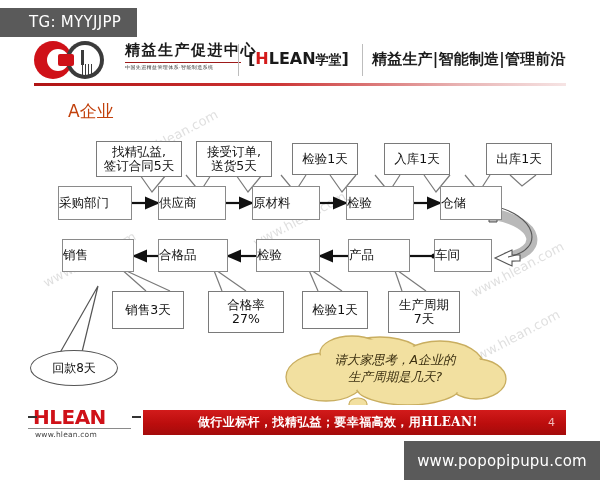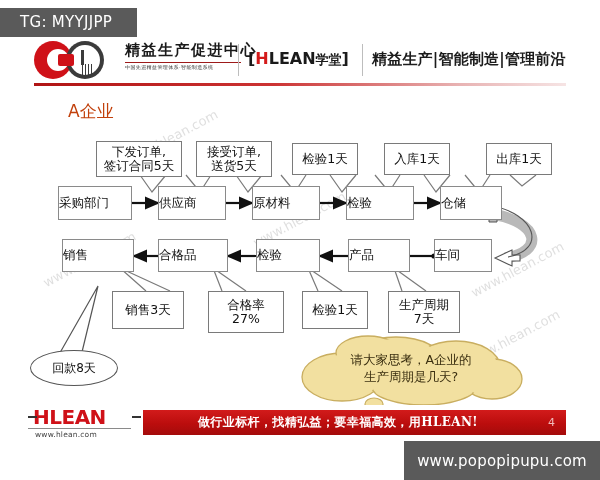--- a/index.html
+++ b/index.html
@@ -10,21 +10,21 @@
     overflow:hidden;
     position:relative;
   }
   #slide{position:absolute;left:0;top:0;width:600px;height:480px;background:#fff;}
 
   
   .tg-banner{
     position:absolute;left:0;top:8px;width:137px;height:29px;
     background:#5a5a5a;color:#fff;
     font-size:15px;line-height:29px;
-    padding-left:20px;box-sizing:border-box;
+    padding-left:29px;box-sizing:border-box;
     letter-spacing:.3px;
   }
 
   
   .header{position:absolute;left:0;top:38px;width:600px;height:50px;}
   .logo-mark{position:absolute;left:34px;top:2px;width:86px;height:40px;}
   .logo-c{
     position:absolute;left:0;top:1px;width:38px;height:38px;border-radius:50%;
     background:#cf1118;
   }
@@ -106,21 +106,21 @@
     text-align:center;font-size:12.5px;color:#111;
     line-height:1.15;box-sizing:border-box;
   }
   .ellipse-callout{
     position:absolute;border:1px solid #555;background:#fff;border-radius:50%;
     display:flex;align-items:center;justify-content:center;
     font-size:12px;color:#111;box-sizing:border-box;
   }
 
   
-  .cloud-wrap{position:absolute;left:296px;top:333px;width:230px;height:72px;}
+  .cloud-wrap{position:absolute;left:280px;top:333px;width:230px;height:72px;font-style:italic;}
   .cloud-text{
     position:absolute;left:0;top:0;width:230px;height:72px;
     display:flex;flex-direction:column;align-items:center;justify-content:center;
     font-size:12.5px;color:#3b2f10;line-height:1.35;text-align:center;z-index:3;
   }
 
   
   .footer{position:absolute;left:0;top:405px;width:600px;height:36px;}
   .foot-logo{position:absolute;left:28px;top:2px;width:112px;height:30px;}
   .foot-hlean{
@@ -257,21 +257,21 @@
       <span>检验</span>
     </div>
   <div class="node" style="left:434px;top:239px;width:58px;height:33px;">
       <span>车间</span>
     </div>
   <div class="node" style="left:348px;top:239px;width:62px;height:33px;">
       <span>产品</span>
     </div>
 
   <div class="callout" style="left:96px;top:141px;width:86px;height:36px;flex-direction:column;">
-    <span>下发订单,</span>
+    <span>找精弘益,</span>
     <span>签订合同5天</span>
   </div>
   <div class="callout" style="left:196px;top:141px;width:76px;height:36px;flex-direction:column;">
     <span>接受订单,</span>
     <span>送货5天</span>
   </div>
   <div class="callout" style="left:292px;top:143px;width:66px;height:32px;">
     <span>检验1天</span>
   </div>
   <div class="callout" style="left:384px;top:143px;width:66px;height:32px;">

